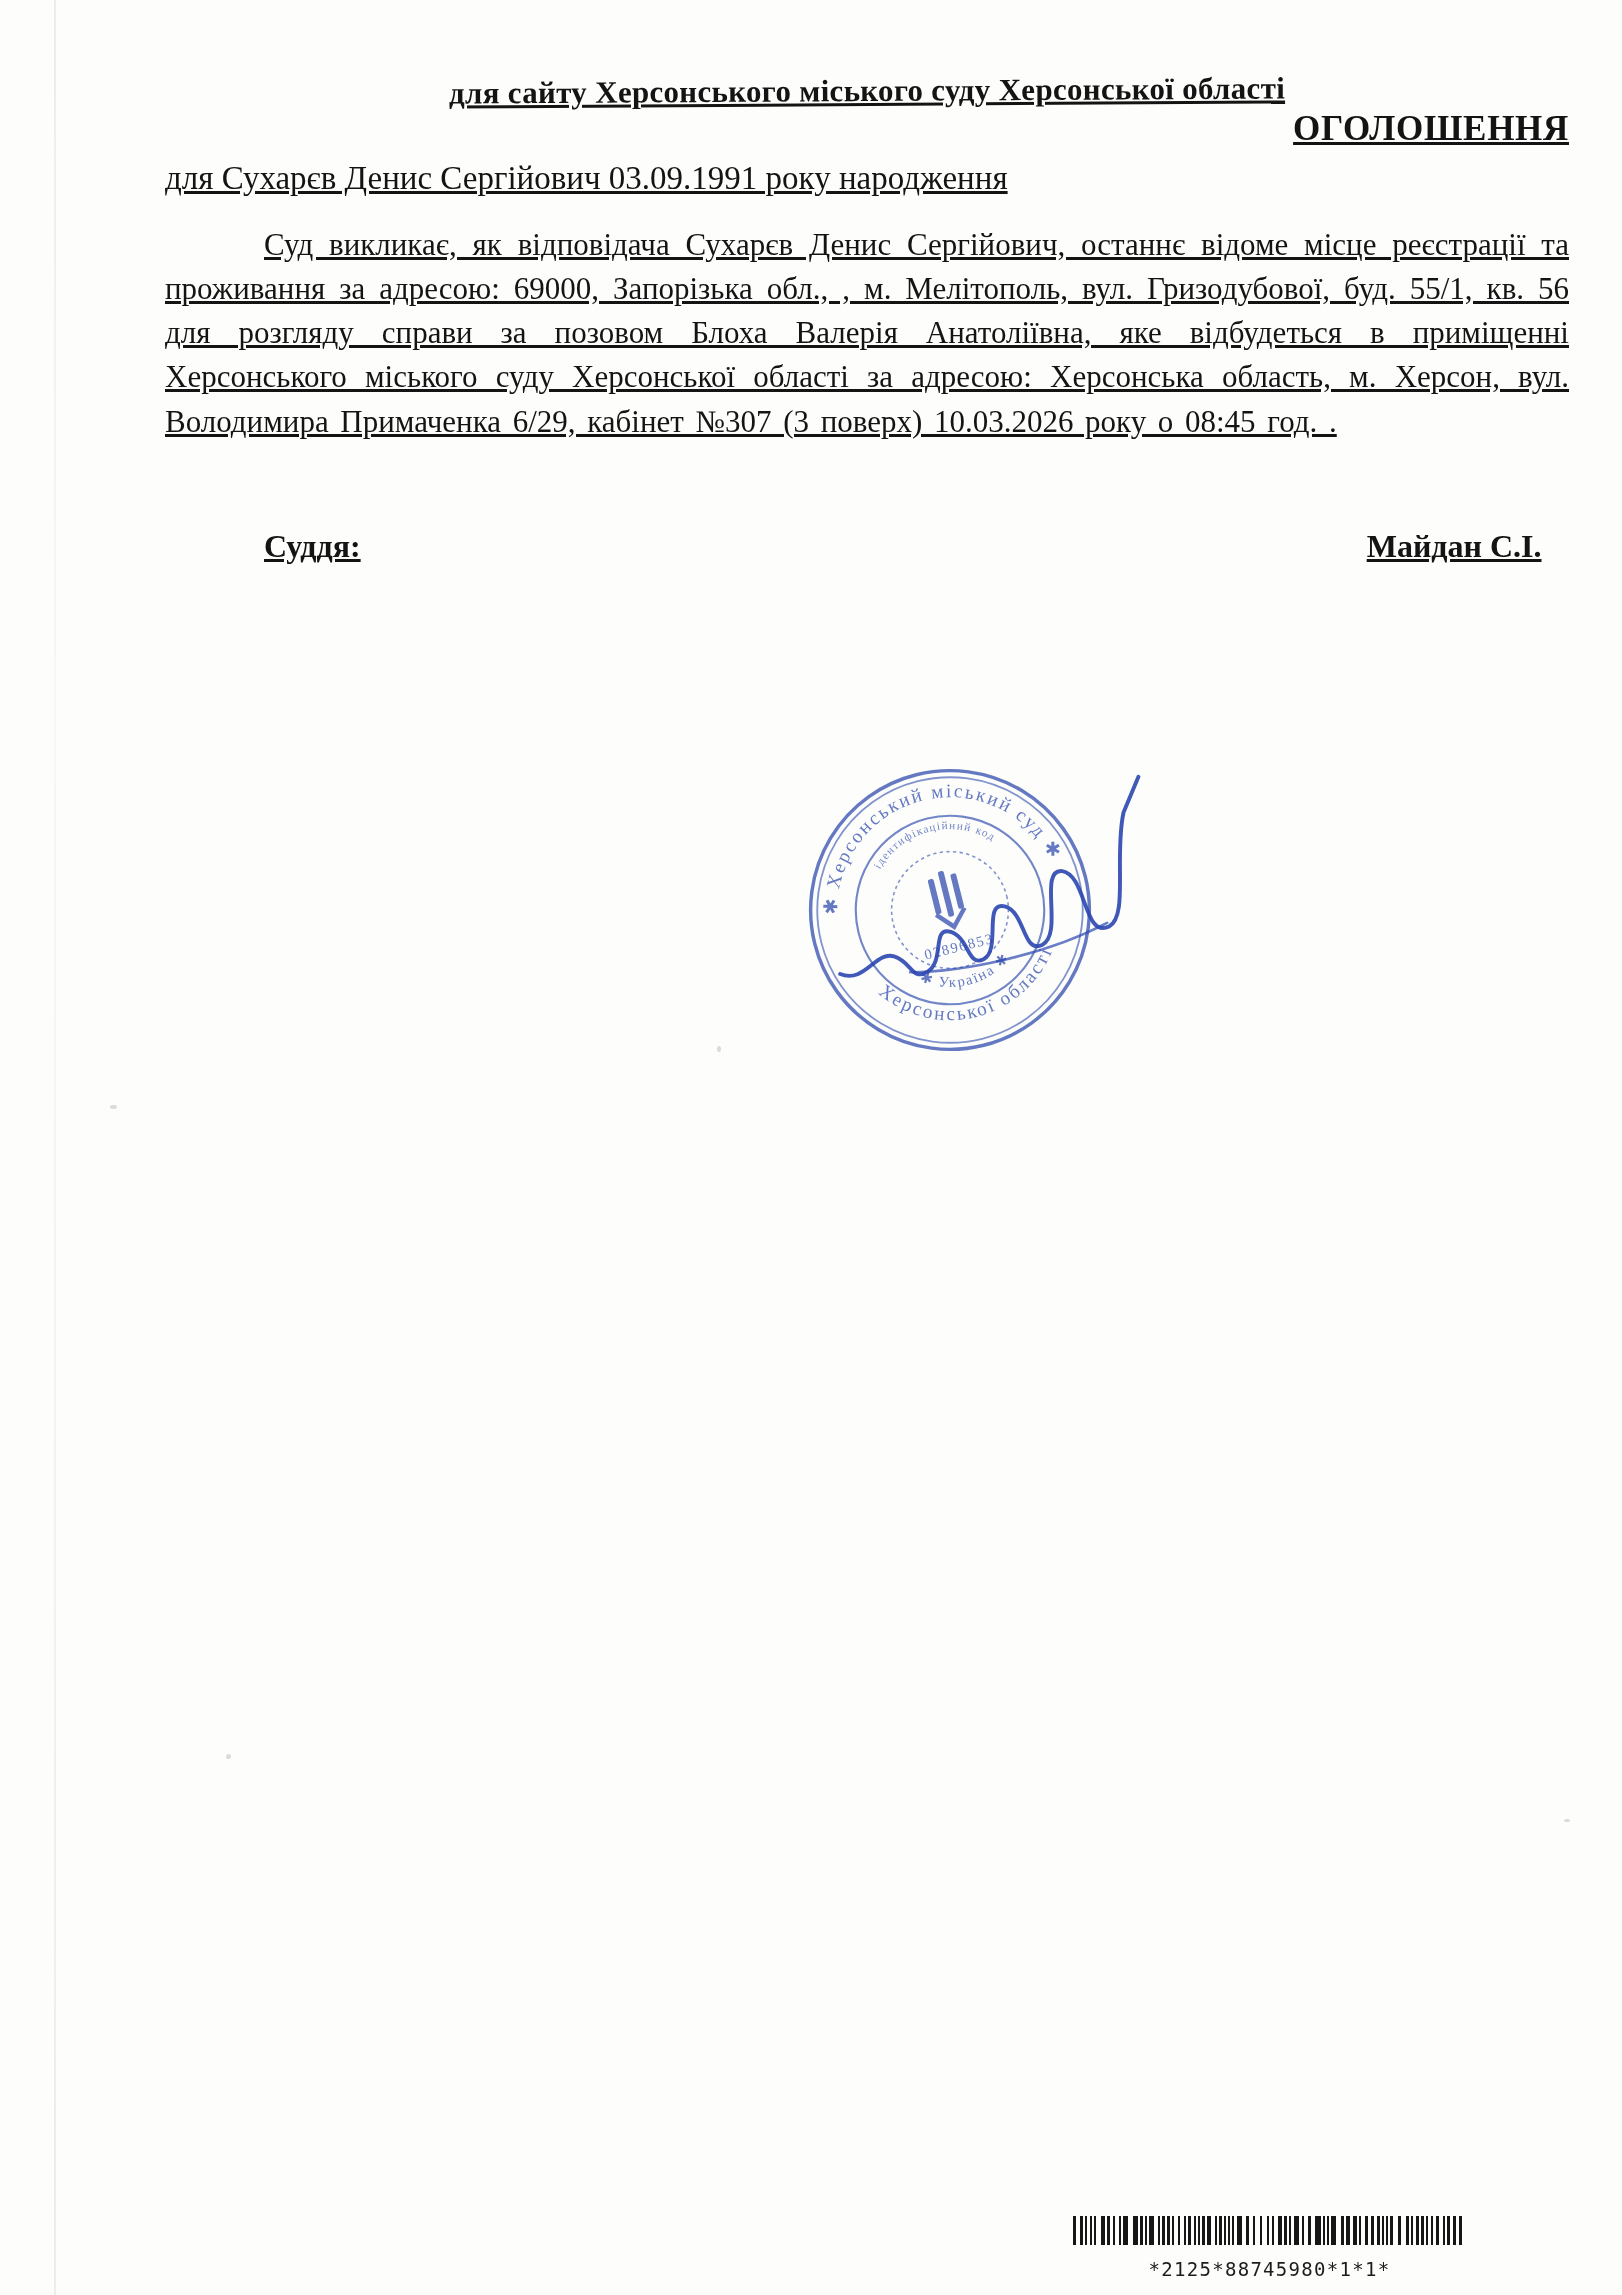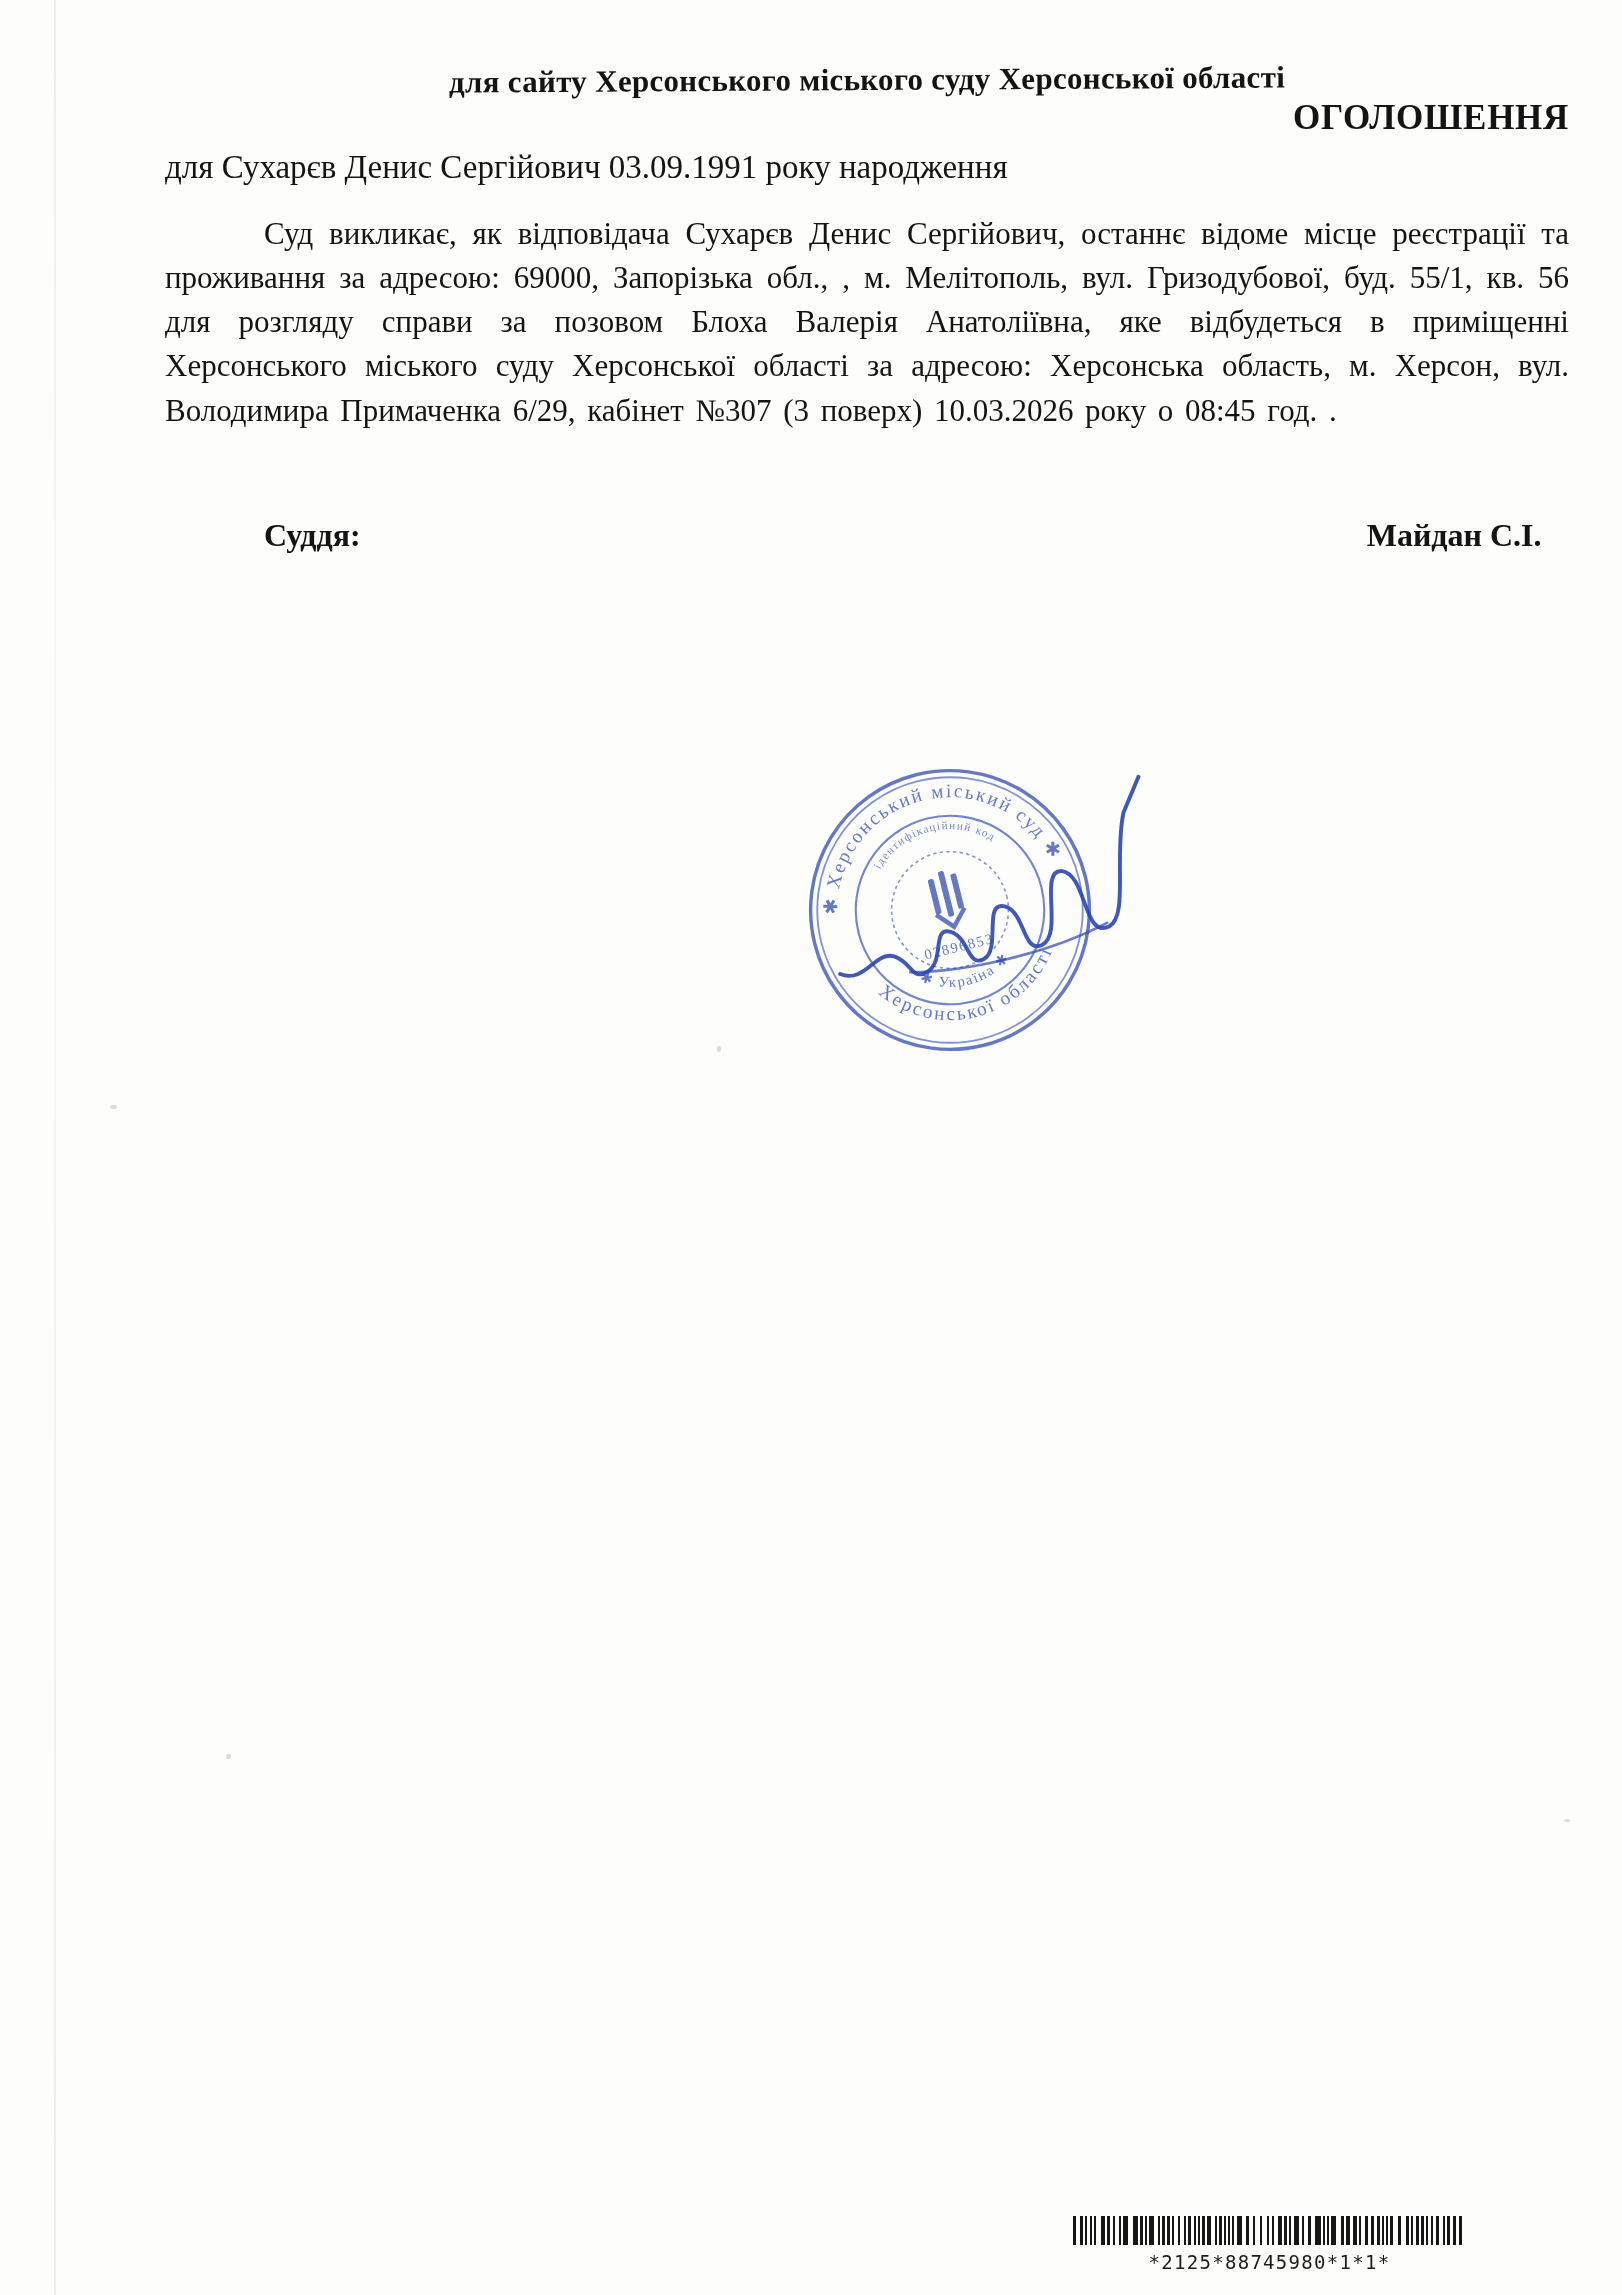--- a/index.html
+++ b/index.html
@@ -12,21 +12,21 @@
     overflow:hidden;
   }
   .scan-edge {
     position:absolute; left:54px; top:0; width:2px; height:2295px;
     background:linear-gradient(#d8d8d4, #efefec 30%, #e3e3df 70%, #d8d8d4);
     opacity:.45;
   }
   .speck { position:absolute; background:#9a9a96; border-radius:50%; opacity:.35; }
 
   .doc {
-    position:absolute; left:165px; top:62px; width:1404px;
+    position:absolute; left:165px; top:73px; width:1404px;text-decoration:underline;
   }
   .header-line {
     text-align:center; font-weight:bold; font-size:31px; letter-spacing:0.3px;
     transform:rotate(-.35deg);
   }
   .title {
     text-align:right; font-weight:bold; font-size:35px; letter-spacing:0.7px;
   }
   .subtitle {
     text-align:left; font-size:33px; margin-top:10.5px;
@@ -55,21 +55,21 @@
   }
 
   .barcode {
     position:absolute; left:1008px; top:2216px; width:523px;
     display:flex; flex-direction:column; align-items:center;
   }
   .barcode-bars { display:flex; align-items:stretch; height:29px; width:100%; justify-content:center; }
   .barcode-bars div { background:#161616; height:100%; flex:none; }
   .barcode-text {
     font-family:"DejaVu Sans Mono", monospace;
-    font-size:19px; letter-spacing:1.3px; margin-top:6px; color:#1c1c1c;
+    font-size:19px; letter-spacing:1.3px; margin-top:13px; color:#1c1c1c;
   }
 </style>
 </head>
 <body>
 
 <div class="scan-edge"></div>
 <div class="speck" style="left:110px; top:1105px; width:6.5px; height:3.9px;"></div>
 <div class="speck" style="left:226px; top:1754px; width:5.2px; height:5.2px;"></div>
 <div class="speck" style="left:1564px; top:1819px; width:5.9px; height:3.3px;"></div>
 <div class="speck" style="left:717px; top:1046px; width:3.9px; height:5.9px;"></div>

